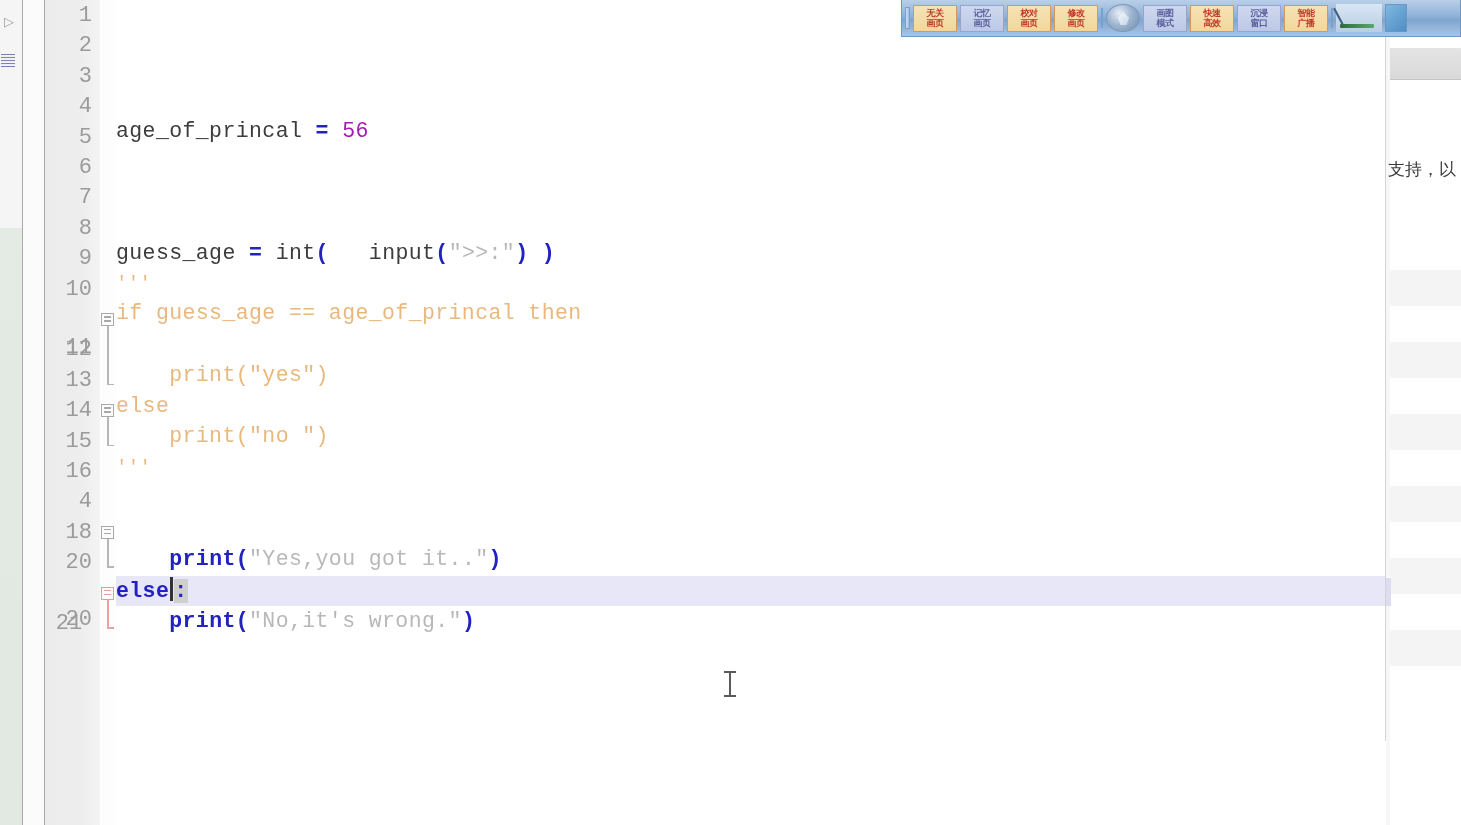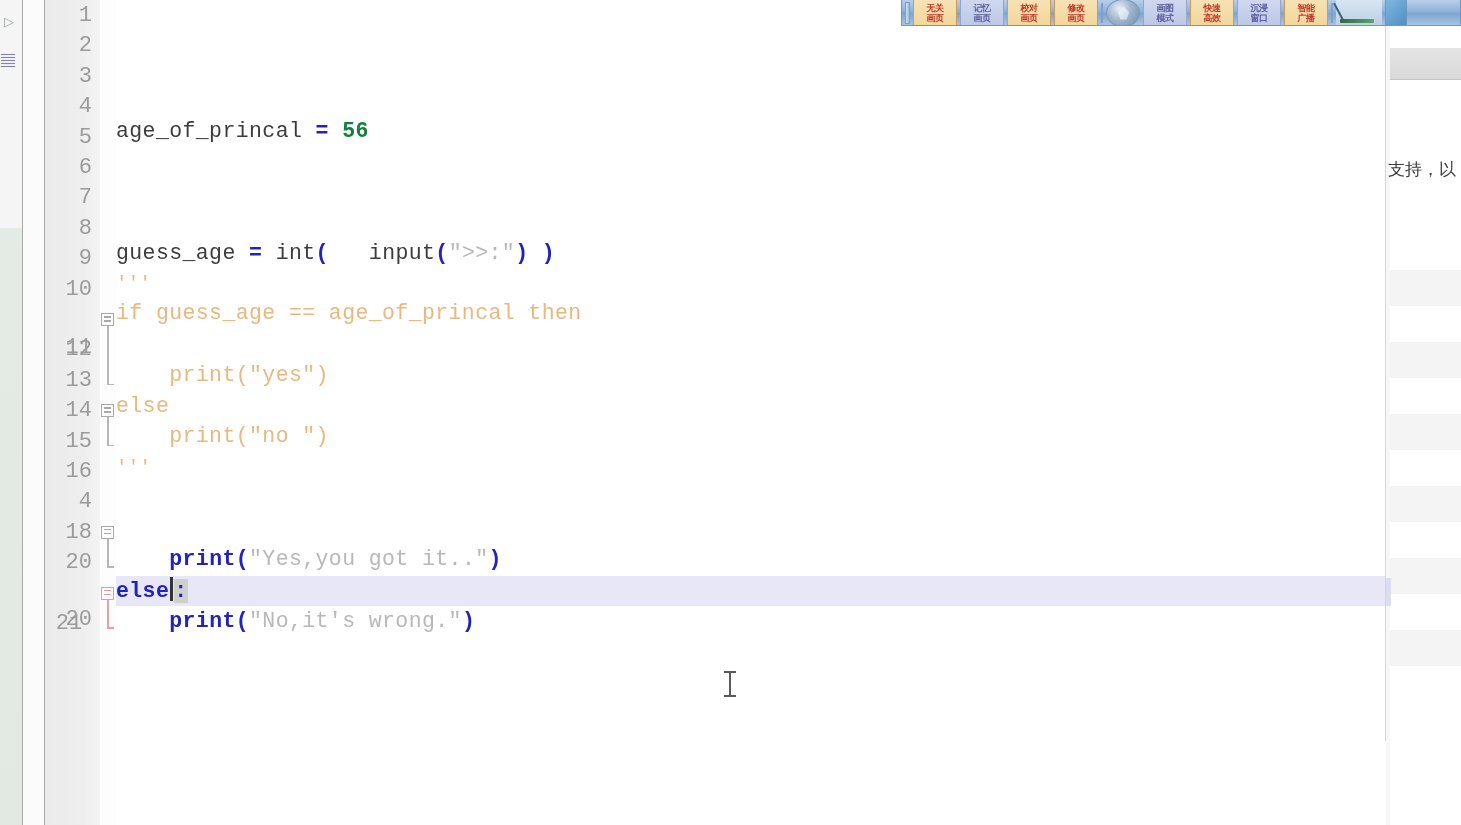--- a/index.html
+++ b/index.html
@@ -123,21 +123,21 @@
     letter-spacing: .4px;
   }
   .current-line-hl {
     position: absolute; left: 0; width: 1269px; height: 30px;
     background: #e7e7f7;
   }
 
   
   .t-ident   { color: #3c3c3c; }
   .t-op      { color: #2222c0; font-weight: bold; }
-  .t-num     { color: #15803d; font-weight: bold; }
+  .t-num     { color: #a21caf; }
   .t-func    { color: #3c3c3c; }
   .t-paren   { color: #2222c0; font-weight: bold; }
   .t-str     { color: #b8b8b8; }
   .t-comment { color: #e9b87e; }
   .t-kw      { color: #2222c0; font-weight: bold; }
   .t-colon   { color: #2222c0; font-weight: bold; }
 
   .caret {
     display: inline-block;
     width: 3px; height: 24px;
@@ -181,21 +181,21 @@
     background: #f7f7f7;
   }
   .rp-hl {
     position: absolute; left: 0; top: 578px; width: 5px; height: 28px;
     background: #ddddf2;
   }
 
   
   .ime-bar {
     position: absolute; left: 901px; top: 0;
-    width: 560px; height: 26px;
+    width: 560px; height: 37px;
     background: linear-gradient(to bottom,#b9cfe8 0%,#8fb2d8 45%,#7ea5d0 55%,#a9c4e2 100%);
     border: 1px solid #6f97c4;
     border-top: none;
     display: flex;
     align-items: center;
     gap: 3px;
     padding: 0 3px;
     overflow: hidden;
   }
   .ime-handle {

